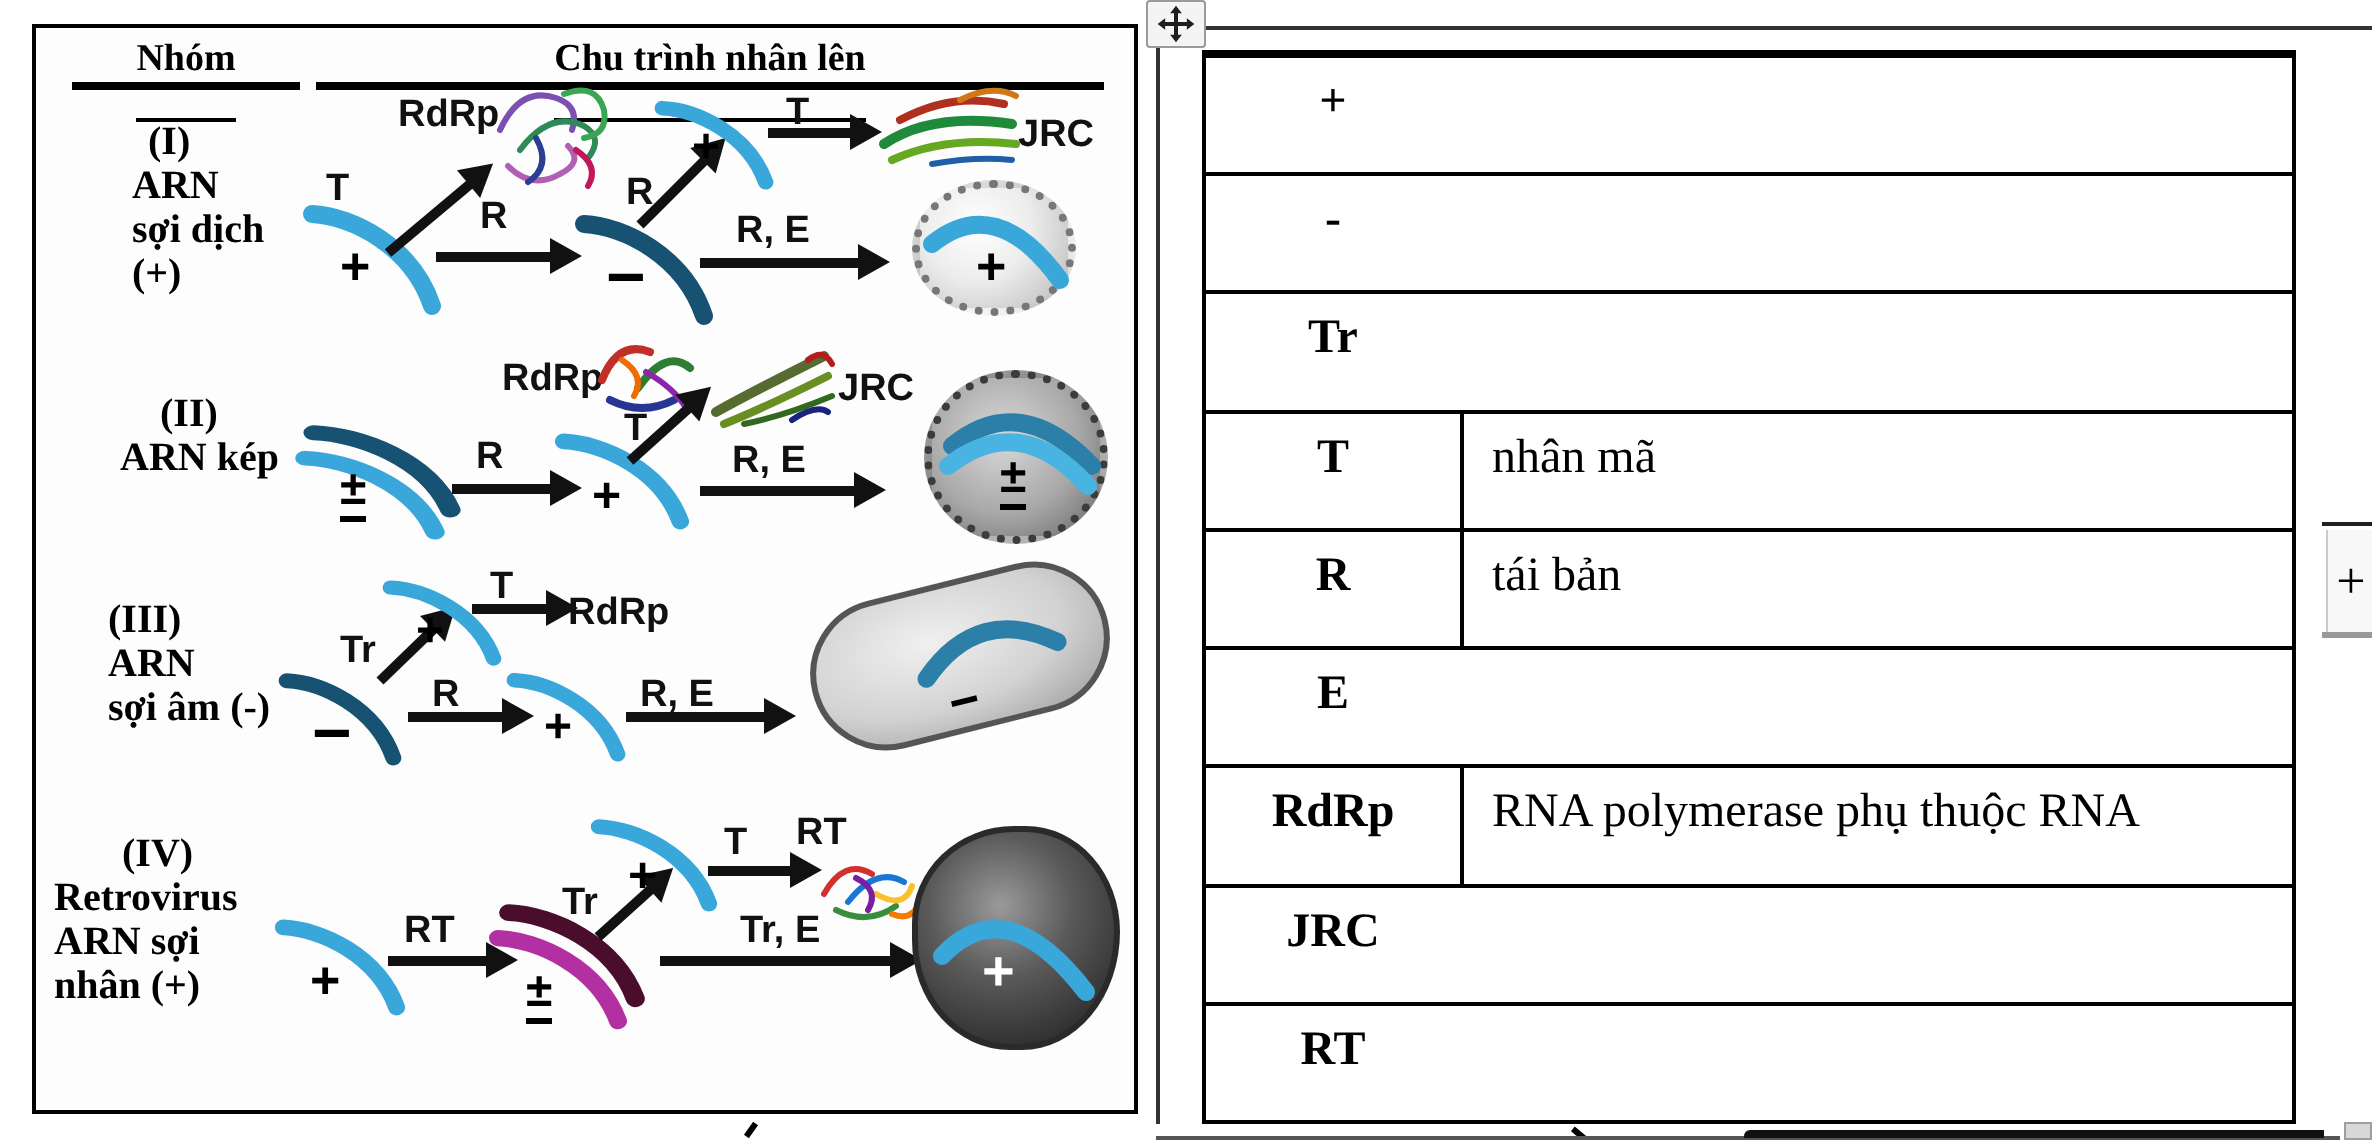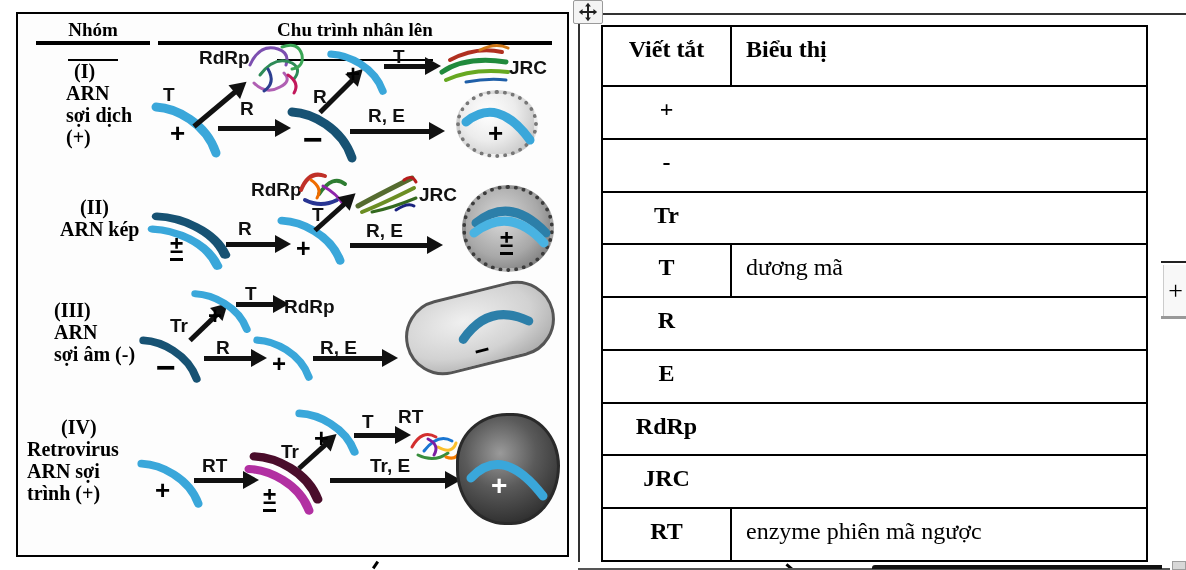--- a/index.html
+++ b/index.html
@@ -208,21 +208,21 @@
         </svg>
       <span class="vsign mn" style="left:62px;top:44px;color:#000">−</span>
     </div>
   </div>
 
   <div>
     <div class="gname" style="left:27px;top:416px">
       <div style="padding-left:34px">(IV)</div>
       <div>Retrovirus</div>
       <div>ARN sợi</div>
-      <div>trình (+)</div>
+      <div>nhân (+)</div>
     </div>
     <svg class="arc" style="left:136px;top:455px" width="68" height="54" viewBox="0 0 72 62" preserveAspectRatio="none">
         <path class="pl" d="M6 10 C 26 11 56 26 66 56"></path>
       </svg>
     <span class="sign" style="left:155px;top:477px">+</span>
     <span class="lbl" style="left:202px;top:455px">RT</span>
     <div class="arr" style="left:194px;top:478px;width:50px"></div>
     <svg class="arc" style="left:248px;top:447px" width="76" height="58" viewBox="0 0 72 62" preserveAspectRatio="none">
         <path class="pm" d="M6 10 C 26 11 56 26 66 56"></path>
       </svg>
@@ -259,53 +259,50 @@
 
   <div class="frag" style="left:576px;top:13px;width:610px;height:2px;background:#333"></div>
   <div class="frag" style="left:578px;top:13px;width:2px;height:549px;background:#333"></div>
   <div class="handle">
     <svg width="20" height="20" viewBox="0 0 24 24">
       <path d="M12 1 L8.5 5.5 H10.8 V10.8 H5.5 V8.5 L1 12 L5.5 15.5 V13.2 H10.8 V18.5 H8.5 L12 23 L15.5 18.5 H13.2 V13.2 H18.5 V15.5 L23 12 L18.5 8.5 V10.8 H13.2 V5.5 H15.5 Z" fill="#1f1f1f"></path>
     </svg>
   </div>
 
   <div class="abbr">
-    <div class="t-row t-head">
-      <div class="c1">Viết tắt</div>
-      <div class="c2">Biểu thị</div>
-    </div>
     <div id="t-body" style="display:flex;flex-direction:column;flex:1">
         <div class="t-row">
           <div class="c1">+</div>
         </div>
         <div class="t-row">
           <div class="c1">-</div>
         </div>
         <div class="t-row">
           <div class="c1">Tr</div>
         </div>
         <div class="t-row">
           <div class="c1">T</div>
-          <div class="c2">dương mã</div>
+          <div class="c2">nhân mã</div>
         </div>
         <div class="t-row">
           <div class="c1">R</div>
+          <div class="c2">tái bản</div>
         </div>
         <div class="t-row">
           <div class="c1">E</div>
         </div>
         <div class="t-row">
           <div class="c1">RdRp</div>
+          <div class="c2">RNA polymerase phụ thuộc RNA</div>
         </div>
         <div class="t-row">
           <div class="c1">JRC</div>
         </div>
         <div class="t-row">
           <div class="c1">RT</div>
-          <div class="c2">enzyme phiên mã ngược</div>
         </div>
       </div>
   </div>
 
   <div class="frag" style="left:1161px;top:261px;width:25px;height:2px;background:#222"></div>
   <div class="frag" style="left:1163px;top:265px;width:23px;height:51px;background:#f8f8f8;border-left:1px solid #ccc;display:flex;align-items:center;justify-content:center;font:26px 'Liberation Serif',serif">+</div>
   <div class="frag" style="left:1161px;top:316px;width:25px;height:3px;background:#999"></div>
 
   <div class="frag" style="left:374px;top:561px;width:3px;height:8px;background:#000;transform:rotate(35deg)"></div>
   <div class="frag" style="left:788px;top:563px;width:3px;height:8px;background:#000;transform:rotate(-50deg)"></div>

